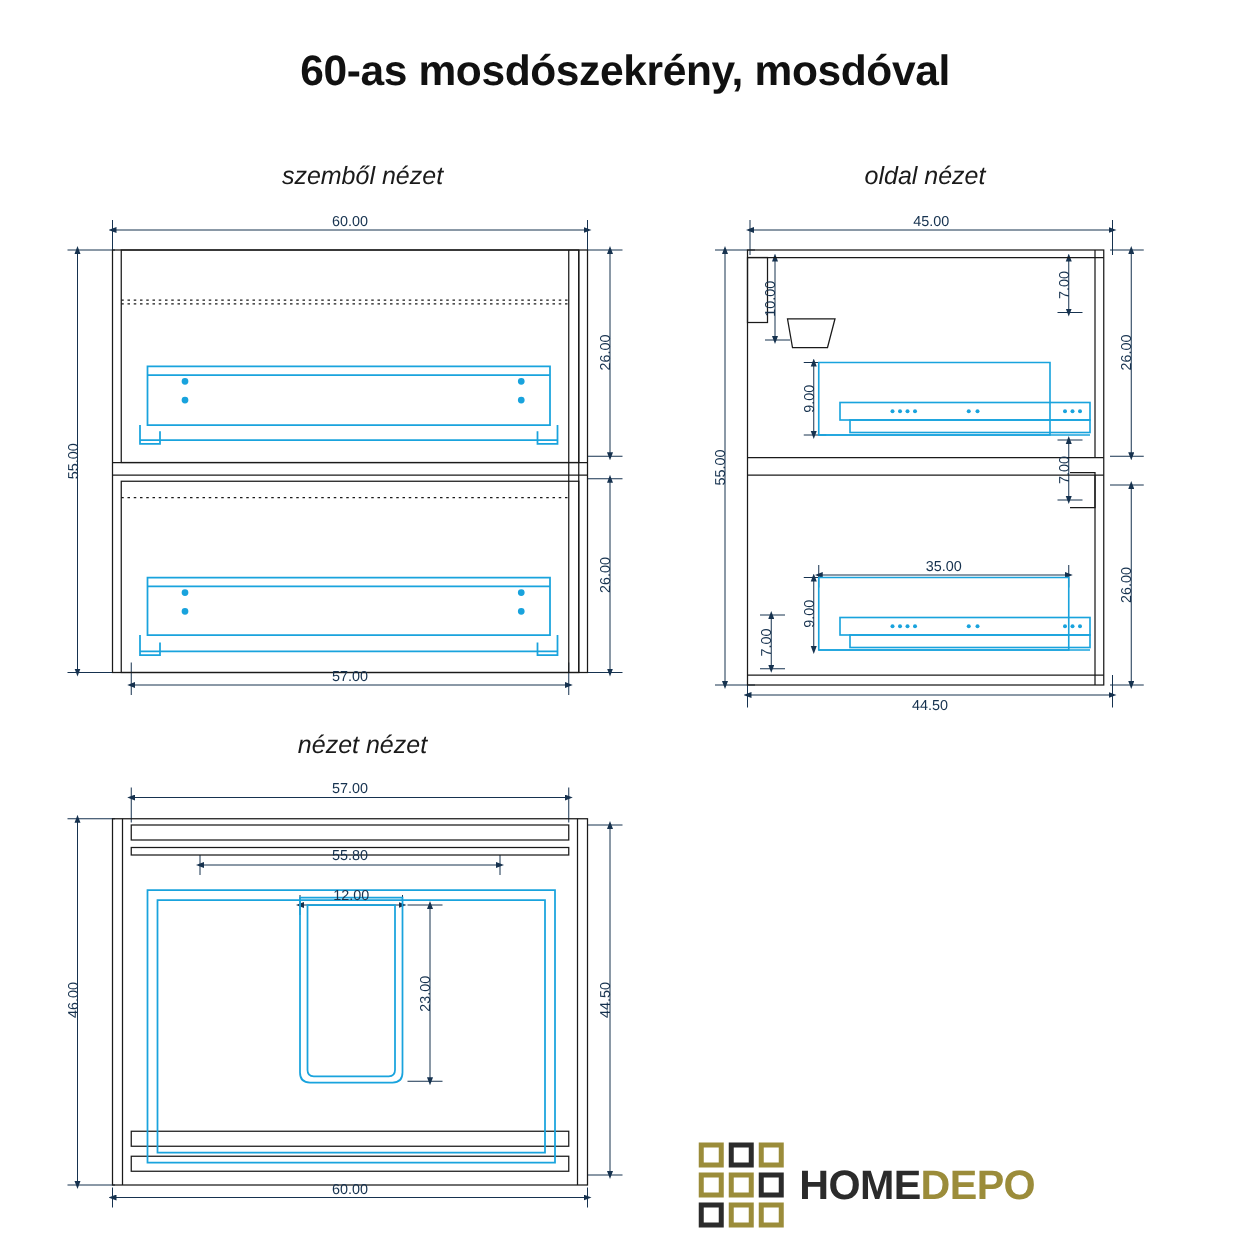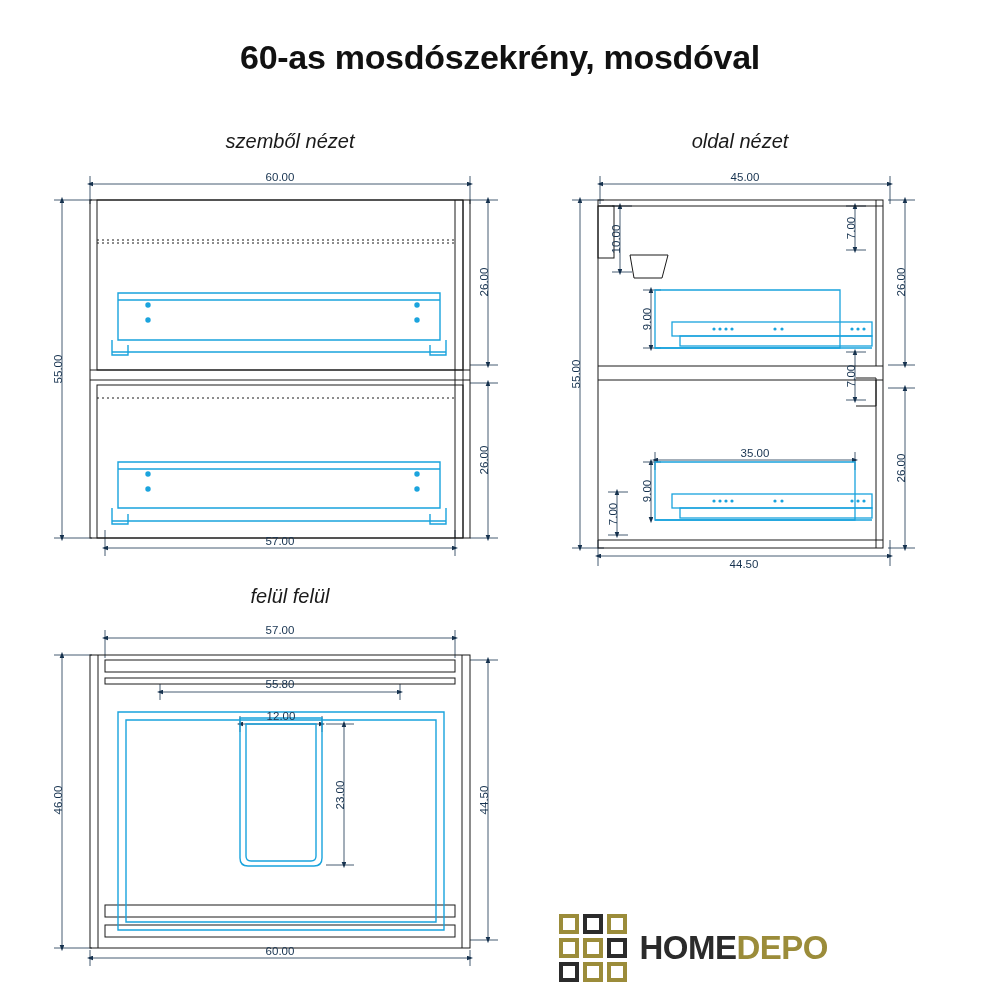--- a/index.html
+++ b/index.html
@@ -50,21 +50,21 @@
 </style>
 </head>
 <body>
 
 <div id="sheet">
 
   <div class="title">60-as mosdószekrény, mosdóval</div>
 
   <div class="view-label" id="lbl-front">szemből nézet</div>
   <div class="view-label" id="lbl-side">oldal nézet</div>
-  <div class="view-label" id="lbl-top">felül felül</div>
+  <div class="view-label" id="lbl-top">nézet nézet</div>
 
   <svg viewBox="0 0 1000 1000">
     <defs>
       <marker id="ar" markerWidth="8" markerHeight="8" refX="4" refY="3" orient="auto">
         <path d="M0,0 L8,3 L0,6 z" fill="#16324f"></path>
       </marker>
       <marker id="arStart" markerWidth="8" markerHeight="8" refX="4" refY="3" orient="auto">
         <path d="M8,0 L0,3 L8,6 z" fill="#16324f"></path>
       </marker>
     </defs>

